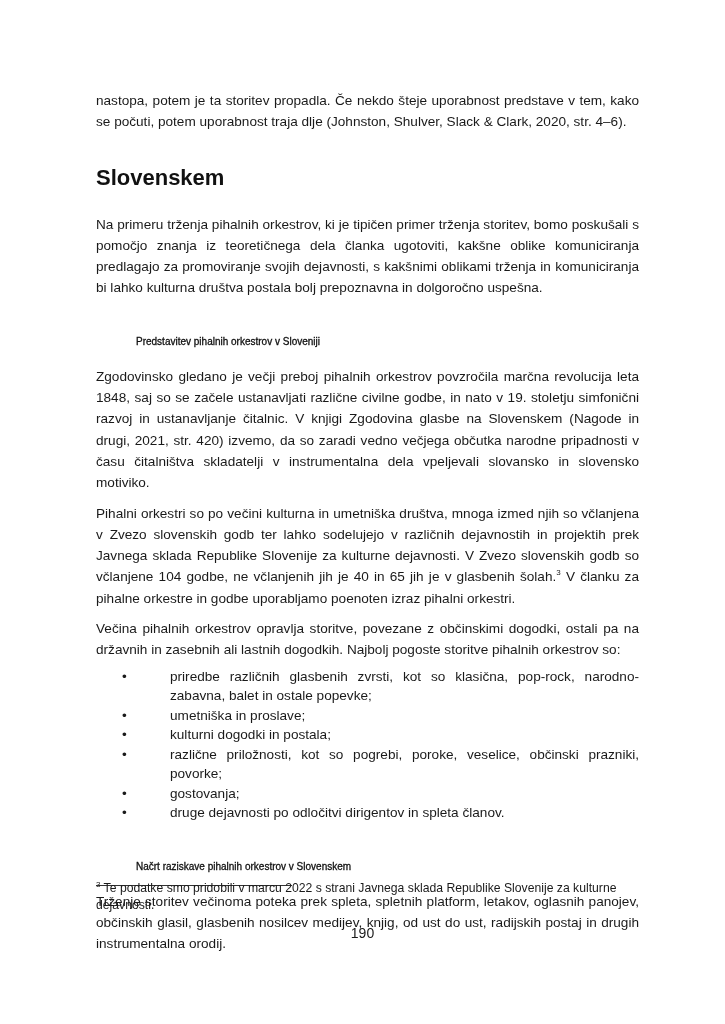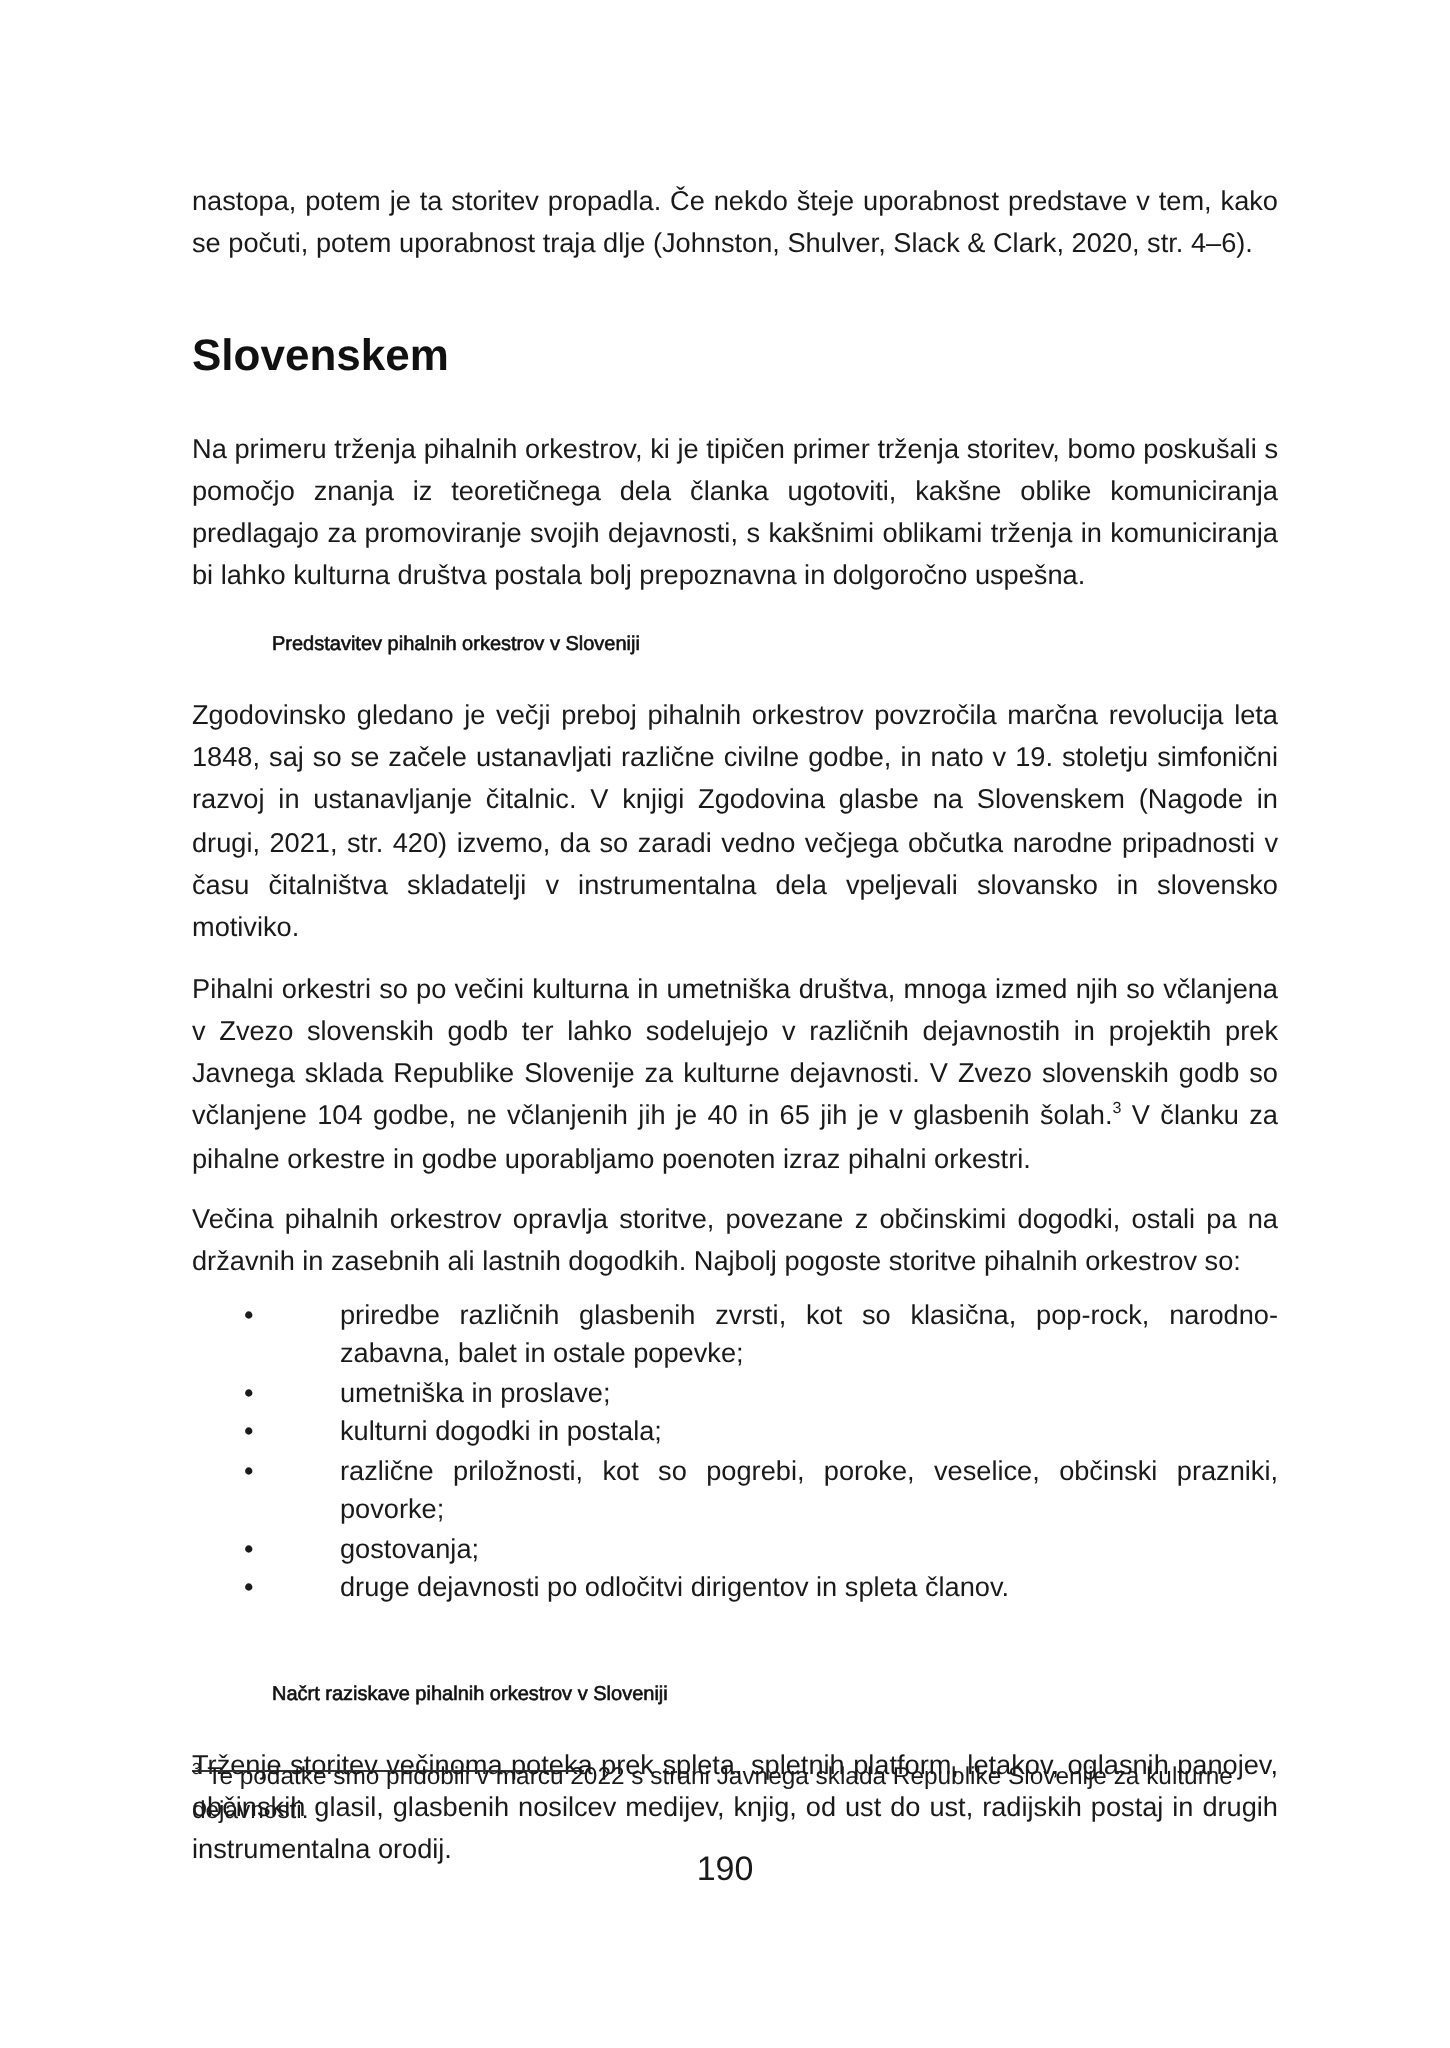--- a/index.html
+++ b/index.html
@@ -9,50 +9,50 @@
   p { margin: 0; font-size: 13.6px; line-height: 21.3px; text-align: justify; }
   .p-block { margin-bottom: 9px; }
   h1 { font-size: 22px; font-weight: bold; margin: 0; line-height: 26px; color: #111; }
   h3 { font-size: 10px; font-weight: normal; margin: 0; line-height: 20px; padding-left: 40px; color: #111; -webkit-text-stroke: 0.3px #111; }
   ul.bullets { list-style: none; margin: 0; padding: 0; }
   ul.bullets li { position: relative; padding-left: 74px; font-size: 13.6px; line-height: 19.5px; text-align: justify; }
   ul.bullets li .bul { position: absolute; left: 26px; top: 0; }
   sup { font-size: 8px; vertical-align: super; line-height: 0; }
   .footnote-rule { position: absolute; left: 96px; top: 885px; width: 196px; height: 1px; background: #333; }
   .footnote { position: absolute; left: 96px; top: 880px; width: 543px; font-size: 12.2px; line-height: 17px; }
-  .pagenum { position: absolute; left: 0; width: 725px; top: 925px; text-align: center; font-size: 17px; }
+  .pagenum { position: absolute; left: 0; width: 725px; top: 925px; text-align: center; font-size: 14px; }
 </style>
 </head>
 <body>
 
 <div class="page">
   <p style="margin-bottom:32px;">nastopa, potem je ta storitev propadla. Če nekdo šteje uporabnost predstave v tem, kako se počuti, potem uporabnost traja dlje (Johnston, Shulver, Slack &amp; Clark, 2020, str. 4–6).</p>
 
   <h1 style="margin-bottom:23px;">Slovenskem</h1>
 
-  <p style="margin-bottom:14px;">Na primeru trženja pihalnih orkestrov, ki je tipičen primer trženja storitev, bomo poskušali s pomočjo znanja iz teoretičnega dela članka ugotoviti, kakšne oblike komuniciranja predlagajo za promoviranje svojih dejavnosti, s kakšnimi oblikami trženja in komuniciranja bi lahko kulturna društva postala bolj prepoznavna in dolgoročno uspešna.</p>
+  <p style="margin-bottom:33px;">Na primeru trženja pihalnih orkestrov, ki je tipičen primer trženja storitev, bomo poskušali s pomočjo znanja iz teoretičnega dela članka ugotoviti, kakšne oblike komuniciranja predlagajo za promoviranje svojih dejavnosti, s kakšnimi oblikami trženja in komuniciranja bi lahko kulturna društva postala bolj prepoznavna in dolgoročno uspešna.</p>
 
   <h3 style="margin-bottom:14px;">Predstavitev pihalnih orkestrov v Sloveniji</h3>
 
   <p class="p-block">Zgodovinsko gledano je večji preboj pihalnih orkestrov povzročila marčna revolucija leta 1848, saj so se začele ustanavljati različne civilne godbe, in nato v 19. stoletju simfonični razvoj in ustanavljanje čitalnic. V knjigi Zgodovina glasbe na Slovenskem (Nagode in drugi, 2021, str. 420) izvemo, da so zaradi vedno večjega občutka narodne pripadnosti v času čitalništva skladatelji v instrumentalna dela vpeljevali slovansko in slovensko motiviko.</p>
 
   <p class="p-block"><span>Pihalni orkestri so po večini kulturna in umetniška društva, mnoga izmed njih so včlanjena v Zvezo slovenskih godb ter lahko sodelujejo v različnih dejavnostih in projektih prek Javnega sklada Republike Slovenije za kulturne dejavnosti. V Zvezo slovenskih godb so včlanjene 104 godbe, ne včlanjenih jih je 40 in 65 jih je v glasbenih šolah.</span><sup>3</sup><span> V članku za pihalne orkestre in godbe uporabljamo poenoten izraz pihalni orkestri.</span></p>
 
   <p style="margin-bottom:6px;">Večina pihalnih orkestrov opravlja storitve, povezane z občinskimi dogodki, ostali pa na državnih in zasebnih ali lastnih dogodkih. Najbolj pogoste storitve pihalnih orkestrov so:</p>
 
   <ul class="bullets" style="margin-bottom:34px;">
     <li><span class="bul">•</span><span>priredbe različnih glasbenih zvrsti, kot so klasična, pop-rock, narodno-zabavna, balet in ostale popevke;</span></li>
     <li><span class="bul">•</span><span>umetniška in proslave;</span></li>
     <li><span class="bul">•</span><span>kulturni dogodki in postala;</span></li>
     <li><span class="bul">•</span><span>različne priložnosti, kot so pogrebi, poroke, veselice, občinski prazniki, povorke;</span></li>
     <li><span class="bul">•</span><span>gostovanja;</span></li>
     <li><span class="bul">•</span><span>druge dejavnosti po odločitvi dirigentov in spleta članov.</span></li>
   </ul>
 
-  <h3 style="margin-bottom:14px;">Načrt raziskave pihalnih orkestrov v Sloveniji</h3>
+  <h3 style="margin-bottom:14px;">Načrt raziskave pihalnih orkestrov v Slovenskem</h3>
 
   <p>Trženje storitev večinoma poteka prek spleta, spletnih platform, letakov, oglasnih panojev, občinskih glasil, glasbenih nosilcev medijev, knjig, od ust do ust, radijskih postaj in drugih instrumentalna orodij.</p>
 </div>
 
 <div class="footnote-rule"></div>
 <div class="footnote"><sup>3</sup><span> Te podatke smo pridobili v marcu 2022 s strani Javnega sklada Republike Slovenije za kulturne dejavnosti.</span></div>
 
 <div class="pagenum">190</div>
 
 </body></html>

